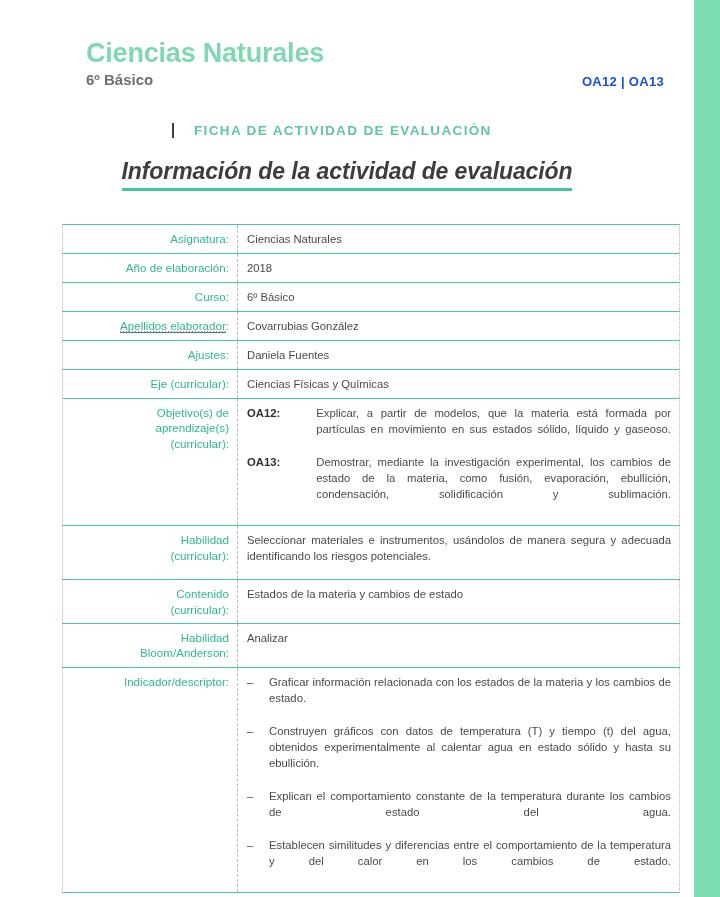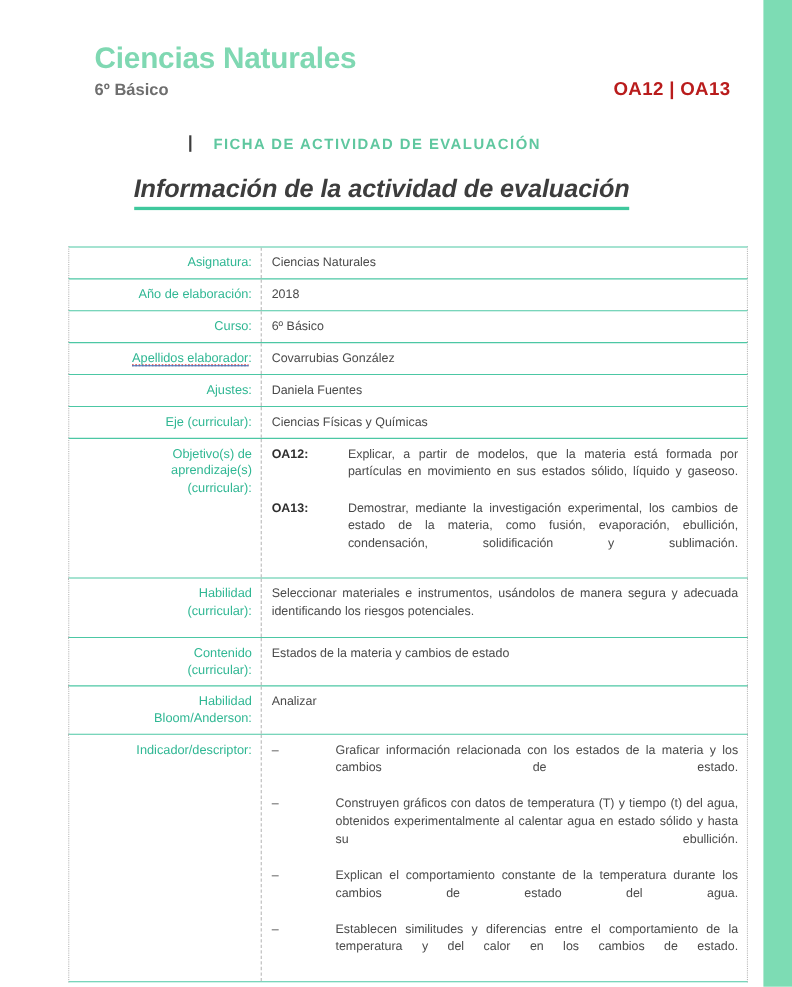--- a/index.html
+++ b/index.html
@@ -56,23 +56,23 @@
     justify-content: space-between;
     margin-top: 2px;
   }
   .grade-label {
     font-size: 15px;
     font-weight: bold;
     color: #6e6e6e;
     line-height: 1.2;
   }
   .oa-codes {
-    font-size: 17px;
-    font-weight: bold;
-    color: #b91c1c;
+    font-size: 13px;
+    font-weight: bold;
+    color: #1d4ed8;
     letter-spacing: 0.3px;
     padding-right: 2px;
   }
 
   
   .ficha-line {
     position: absolute;
     left: 172px;
     top: 123px;
     display: flex;
@@ -214,21 +214,20 @@
     margin-bottom: 1px;
   }
   .bullet-dash {
     flex: 0 0 22px;
     color: #4a4a4a;
   }
   .bullet-text {
     flex: 1 1 auto;
     text-align: justify;
     text-justify: inter-word;
-    margin-left: 36px;
   }
   .bullet-text::after {
     content: "";
     display: inline-block;
     width: 100%;
   }
 
   .tall-a { min-height: 54px; }
   .tall-b { min-height: 40px; }
 </style>

